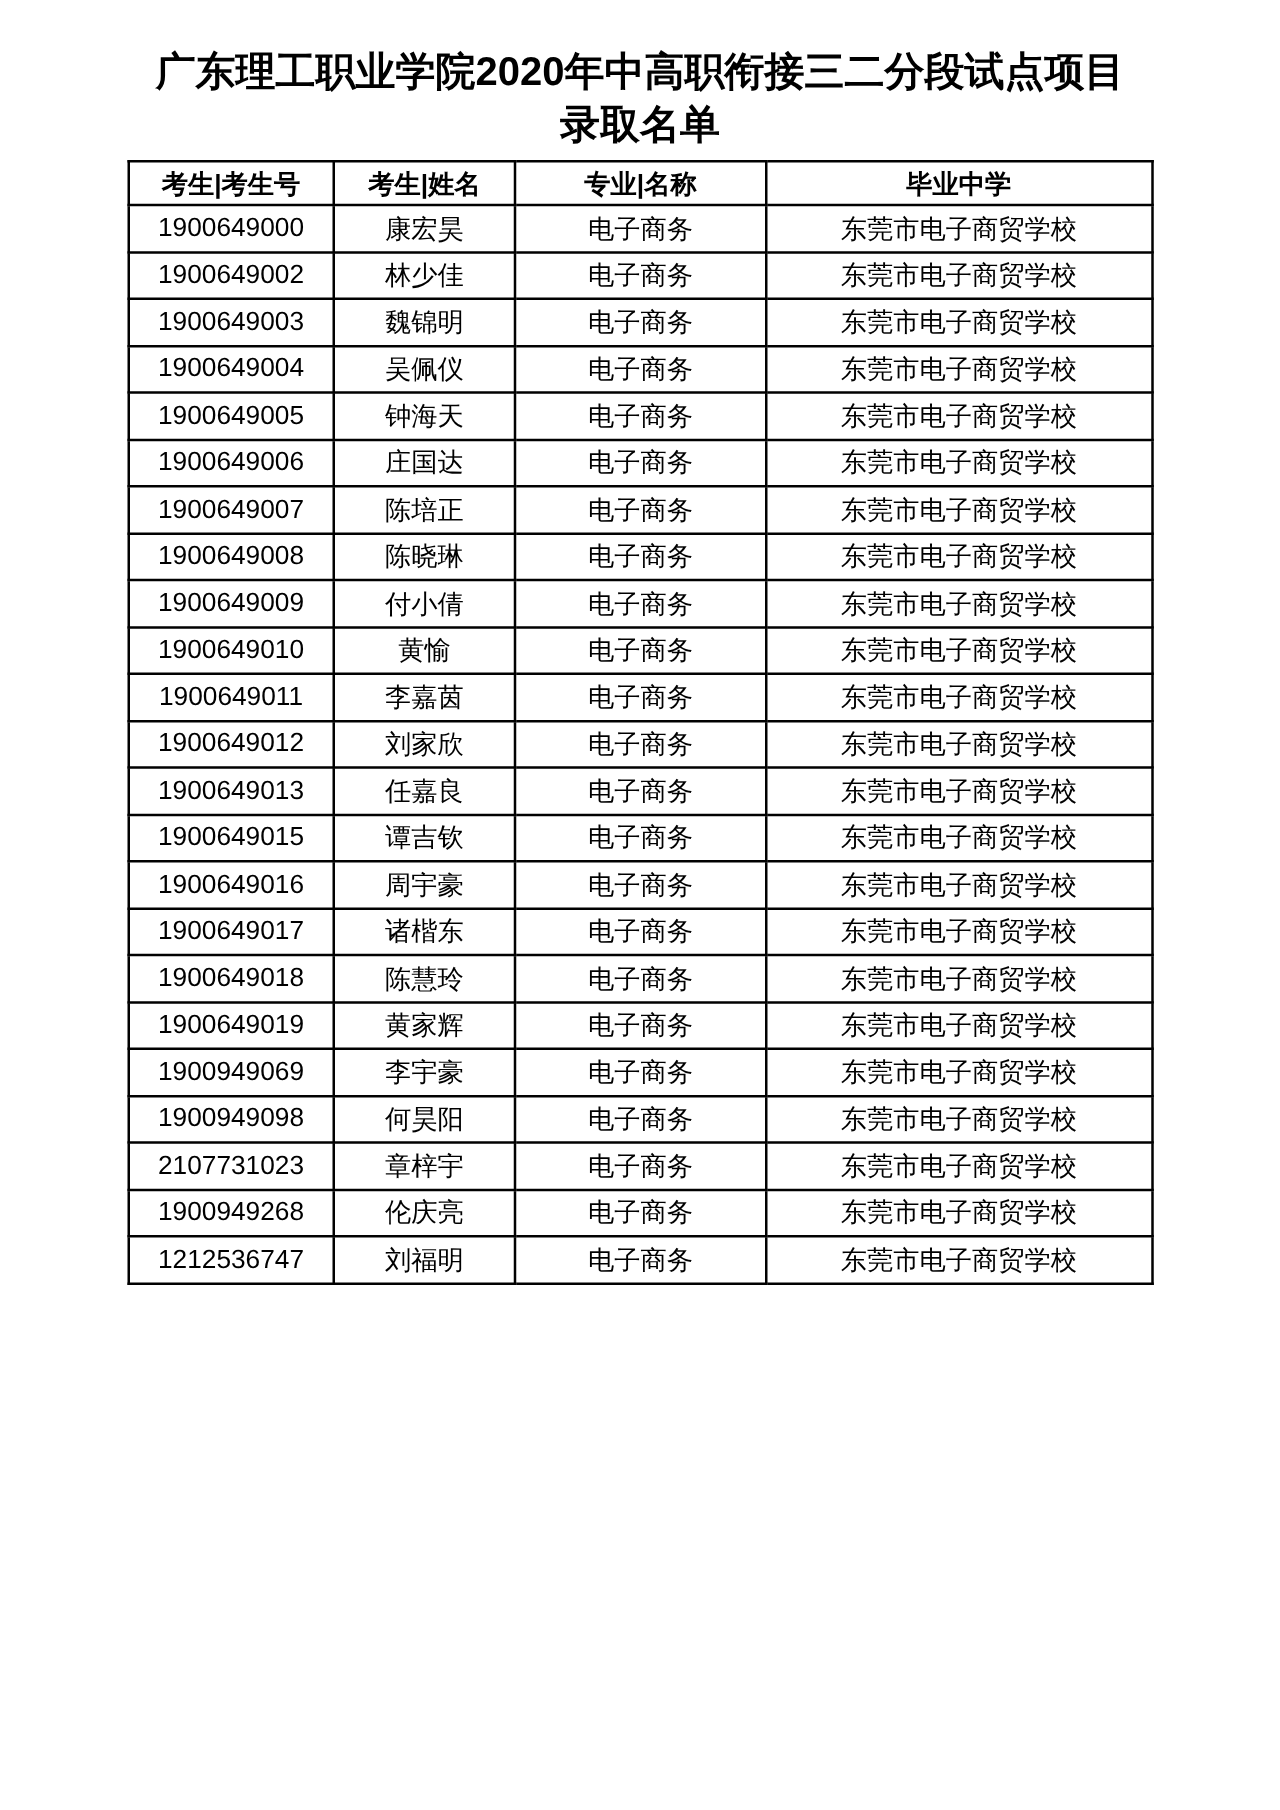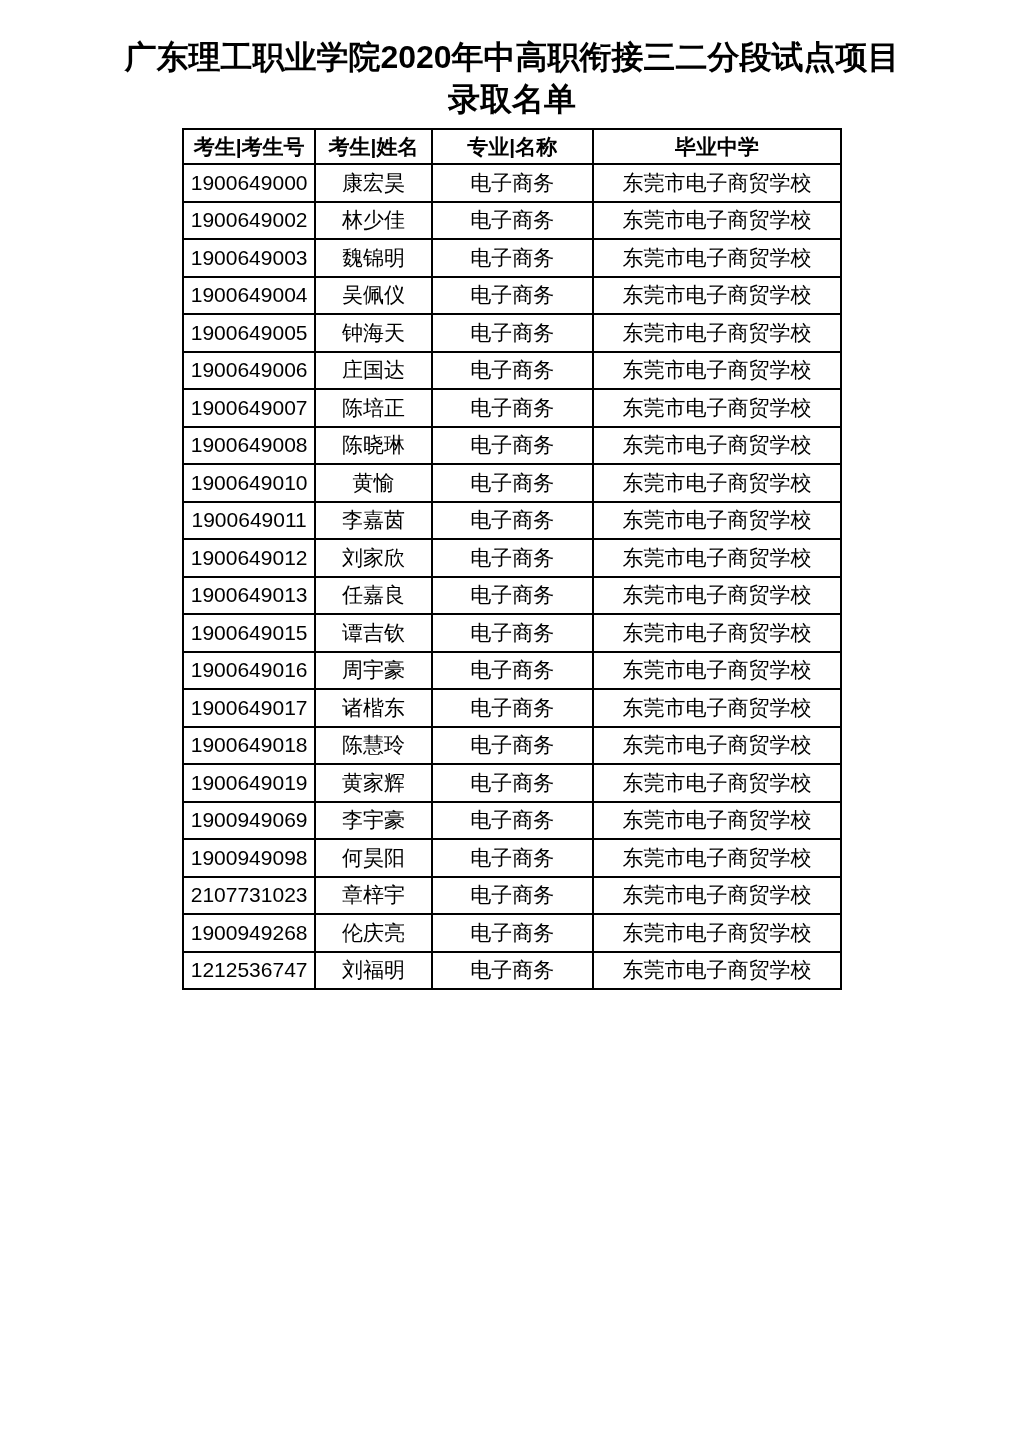--- a/index.html
+++ b/index.html
@@ -18,21 +18,21 @@
   }
   .page-title {
     margin-top: 36px;
     text-align: center;
     font-weight: bold;
     font-size: 32px;
     line-height: 42px;
     color: #000000;
   }
   table.admission-table {
-    width: 660px;
+    width: 821px;
     margin: 8px auto 0 auto;
     border-collapse: collapse;
     table-layout: fixed;
   }
   table.admission-table th,
   table.admission-table td {
     border: 2px solid #000000;
     padding: 0;
     text-align: center;
     vertical-align: middle;
@@ -121,20 +121,26 @@
           <td>电子商务</td>
           <td>东莞市电子商贸学校</td>
         </tr>
         <tr>
           <td>1900649008</td>
           <td>陈晓琳</td>
           <td>电子商务</td>
           <td>东莞市电子商贸学校</td>
         </tr>
         <tr>
+          <td>1900649009</td>
+          <td>付小倩</td>
+          <td>电子商务</td>
+          <td>东莞市电子商贸学校</td>
+        </tr>
+        <tr>
           <td>1900649010</td>
           <td>黄愉</td>
           <td>电子商务</td>
           <td>东莞市电子商贸学校</td>
         </tr>
         <tr>
           <td>1900649011</td>
           <td>李嘉茵</td>
           <td>电子商务</td>
           <td>东莞市电子商贸学校</td>

